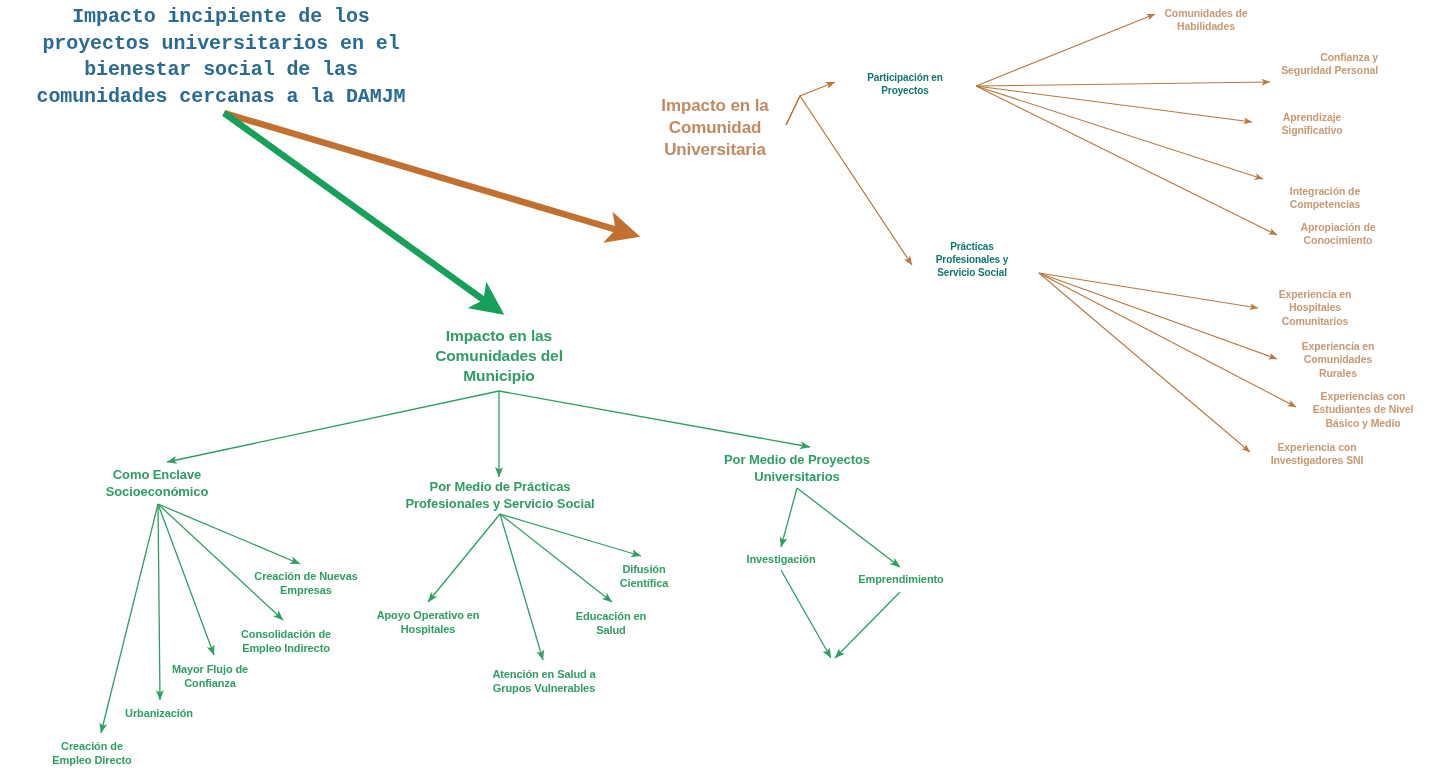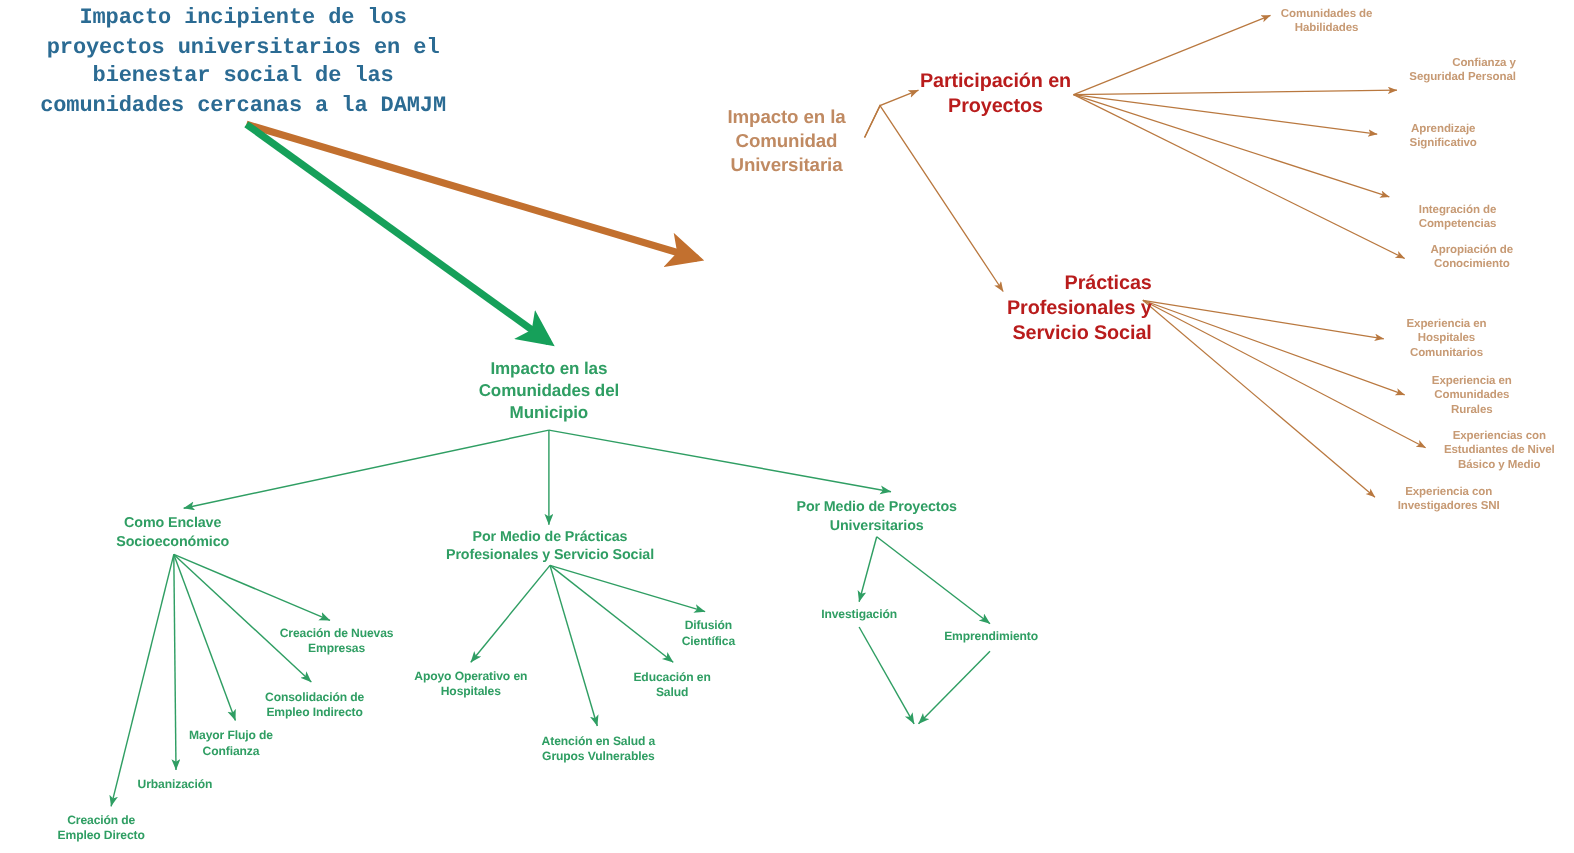--- a/index.html
+++ b/index.html
@@ -37,22 +37,22 @@
     color: #2b6b93;
     font-size: 20px;
     line-height: 1.33;
     font-weight: bold;
   }
   .root-orange {
     color: #c08a62;
     font-size: 17px;
   }
   .branch-orange {
-    color: #b91c1c;
-    font-size: 18px;
+    color: #0f766e;
+    font-size: 10px;
   }
   .leaf-orange {
     color: #c79a74;
     font-size: 10.5px;
   }
   .root-green {
     color: #2f9e63;
     font-size: 15.5px;
   }
   .branch-green {
@@ -145,21 +145,21 @@
 
   <div class="node title-node" style="left:221px; top:57px; width:380px;font-family:Liberation Mono, monospace;">Impacto incipiente de los proyectos universitarios en el bienestar social de las comunidades cercanas a la DAMJM</div>
 
   <div class="node root-orange" style="left:715px; top:128px; width:160px;">Impacto en la
 Comunidad
 Universitaria</div>
 
   <div class="node branch-orange" style="left:905px; top:85px; width:160px;">Participación en
 Proyectos</div>
 
-  <div class="node branch-orange" style="left:972px; top:280px; width:150px;text-align:right;">Prácticas
+  <div class="node branch-orange" style="left:972px; top:260px; width:150px;">Prácticas
 Profesionales y
 Servicio Social</div>
 
   <div class="node leaf-orange" style="left:1206px; top:20px; width:160px;">Comunidades de
 Habilidades</div>
 
   <div class="node leaf-orange" style="left:1283px; top:64px; width:190px;text-align:right;">Confianza y
 Seguridad Personal</div>
 
   <div class="node leaf-orange" style="left:1312px; top:124px; width:170px;">Aprendizaje

